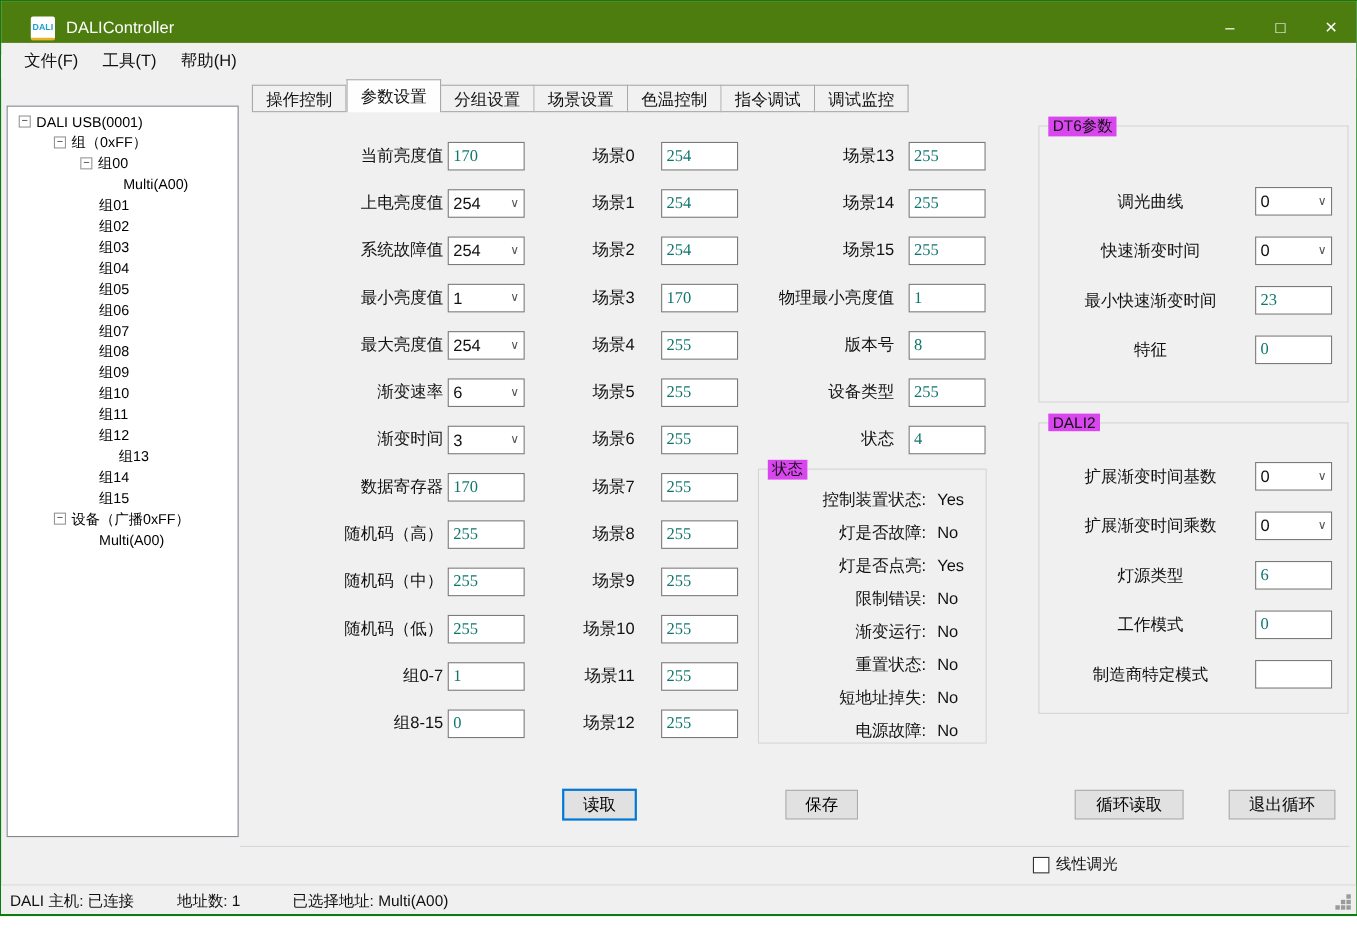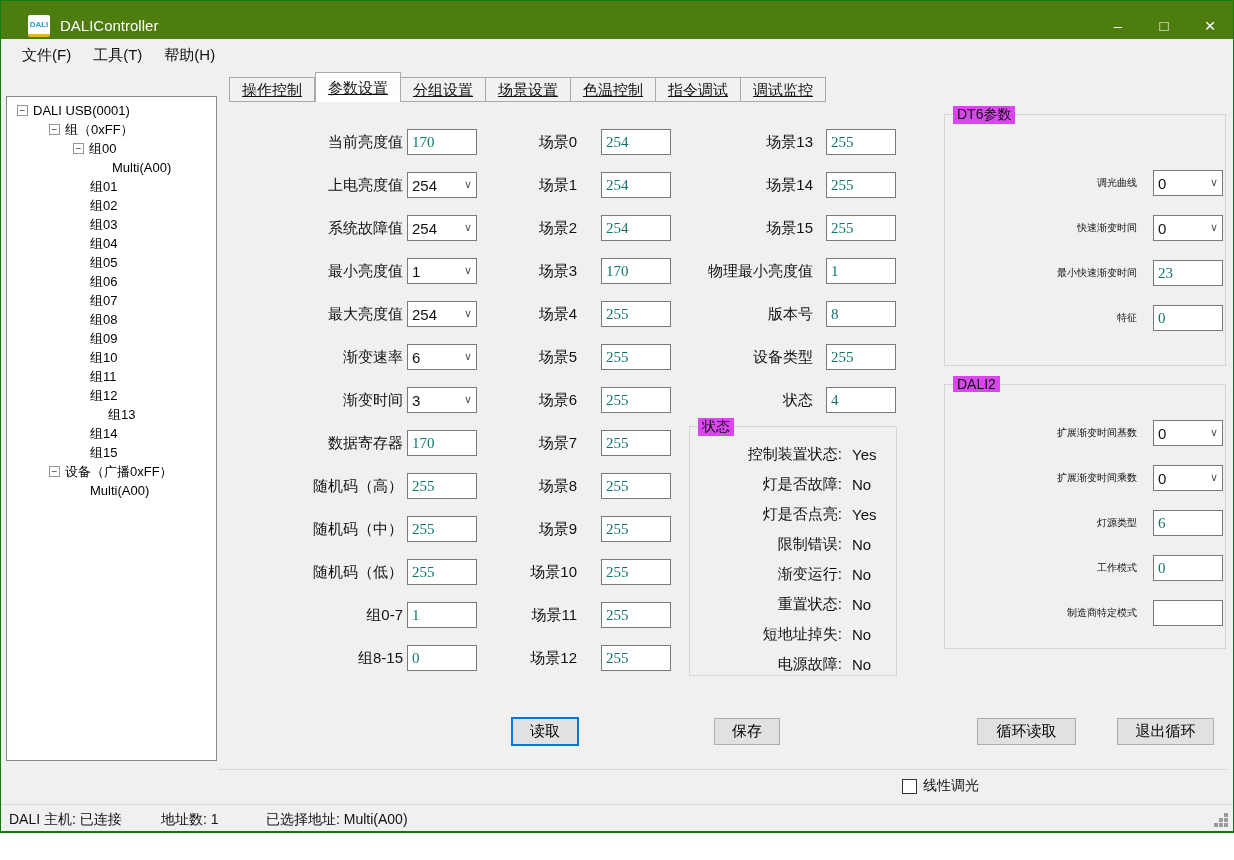--- a/index.html
+++ b/index.html
@@ -22,48 +22,48 @@
   .menubar { position:absolute; left:0; top:38px; right:0; height:32px; background:#f0f0f0; display:flex; align-items:center; padding-left:10px; }
   .menuitem { padding:4px 11px; font-size:15px; }
   
   .treepanel { position:absolute; left:5px; top:95px; width:211px; height:665px; background:#fff; border:1px solid #828790; overflow:hidden; }
   .trow { height:19px; display:flex; align-items:center; font-size:13px; white-space:nowrap; }
   .expbox { width:11px; height:11px; border:1px solid #969696; background:#fff; margin-right:5px; flex:none;
             display:flex; align-items:center; justify-content:center; font-size:10px; line-height:9px; color:#333; }
   .expbox::before { content:"−"; margin-top:-1px; }
   .tlabel { color:#000; }
   
-  .tabstrip { position:absolute; left:228px; top:71px; height:30px; display:flex; align-items:flex-end;text-decoration:underline; }
+  .tabstrip { position:absolute; left:228px; top:71px; height:30px; display:flex; align-items:flex-end; }
   .tab { height:25px; padding:2px 12px 0 12px; font-size:15px; background:#f1f1f1; border:1px solid #a9a9a9; border-left:none; display:flex; align-items:center; }
   .tab:first-child { border-left:1px solid #a9a9a9; }
   .tab.active { height:30px; background:#fefefe; border:1px solid #a9a9a9; border-bottom:none; position:relative; z-index:2; }
   
   .frow { position:absolute; display:flex; align-items:center; height:26px; }
   .flabel { font-size:15px; text-align:right; line-height:26px; white-space:nowrap; }
   .c1 .flabel { width:120px; margin-right:4px; }
   .c2 .flabel { width:56px;  margin-right:24px; }
   .c3 .flabel { width:147px; margin-right:13px; }
   .finput { width:70px; height:26px; border:1px solid #7a7a7a; background:#fff; font-size:15px; padding:0 4px; font-family:Liberation Serif, serif; color:#0f766e; }
   .combo { width:70px; height:26px; border:1px solid #7a7a7a; background:#fff; display:flex; align-items:center; position:relative; }
   .combo-text { font-size:15px; padding-left:4px; }
   .chevron { position:absolute; right:4px; top:5px; font-size:11px; color:#555; }
   
   .group { position:absolute; border:1px solid #d5d5d5; }
   .gtitle { position:absolute; top:-9px; left:8px; background:#d946ef; padding:0 4px; font-size:14px; }
   .grow { position:absolute; left:10px; display:flex; align-items:center; height:26px; }
-  .glabel { width:182px; text-align:right; margin-right:16px; font-size:10px; white-space:nowrap; }
+  .glabel { width:182px; text-align:center; margin-right:4px; font-size:15px; white-space:nowrap; }
   .srow { display:flex; height:30px; align-items:center; }
   .slabel { width:152px; text-align:right; font-size:15px; white-space:nowrap; }
   .svalue { margin-left:10px; font-size:15px; }
   
   .btn { position:absolute; background:#e1e1e1; border:1px solid #adadad; font-size:15px; display:flex; align-items:center; justify-content:center; font-family:inherit; }
   .btn.focused { border:2px solid #0078D7; }
   
   .divider { position:absolute; left:217px; top:768px; width:1009px; height:1px; background:#d8d8d8; }
-  .checkboxrow { position:absolute; left:901px; top:776px; display:flex; align-items:center;text-align:right; }
+  .checkboxrow { position:absolute; left:938px; top:776px; display:flex; align-items:center;text-align:right; }
   .cbbox { width:15px; height:15px; border:1px solid #333; background:#fff; flex:none; }
   .cblabel { margin-left:6px; font-size:14px; }
   .statusbar { position:absolute; left:0; right:0; top:803px; height:28px; background:#f0f0f0; border-top:1px solid #dadada; font-size:14px; }
   .sbitem { position:absolute; top:0; line-height:28px; white-space:nowrap; }
   .grip { position:absolute; right:16px; bottom:16px; width:2px; height:2px;
           box-shadow: 10px 10px 0 1px #9a9a9a, 5px 10px 0 1px #9a9a9a, 0 10px 0 1px #9a9a9a,
                       10px 5px 0 1px #9a9a9a, 5px 5px 0 1px #9a9a9a, 10px 0 0 1px #9a9a9a; }
 </style>
 </head>
 <body>

